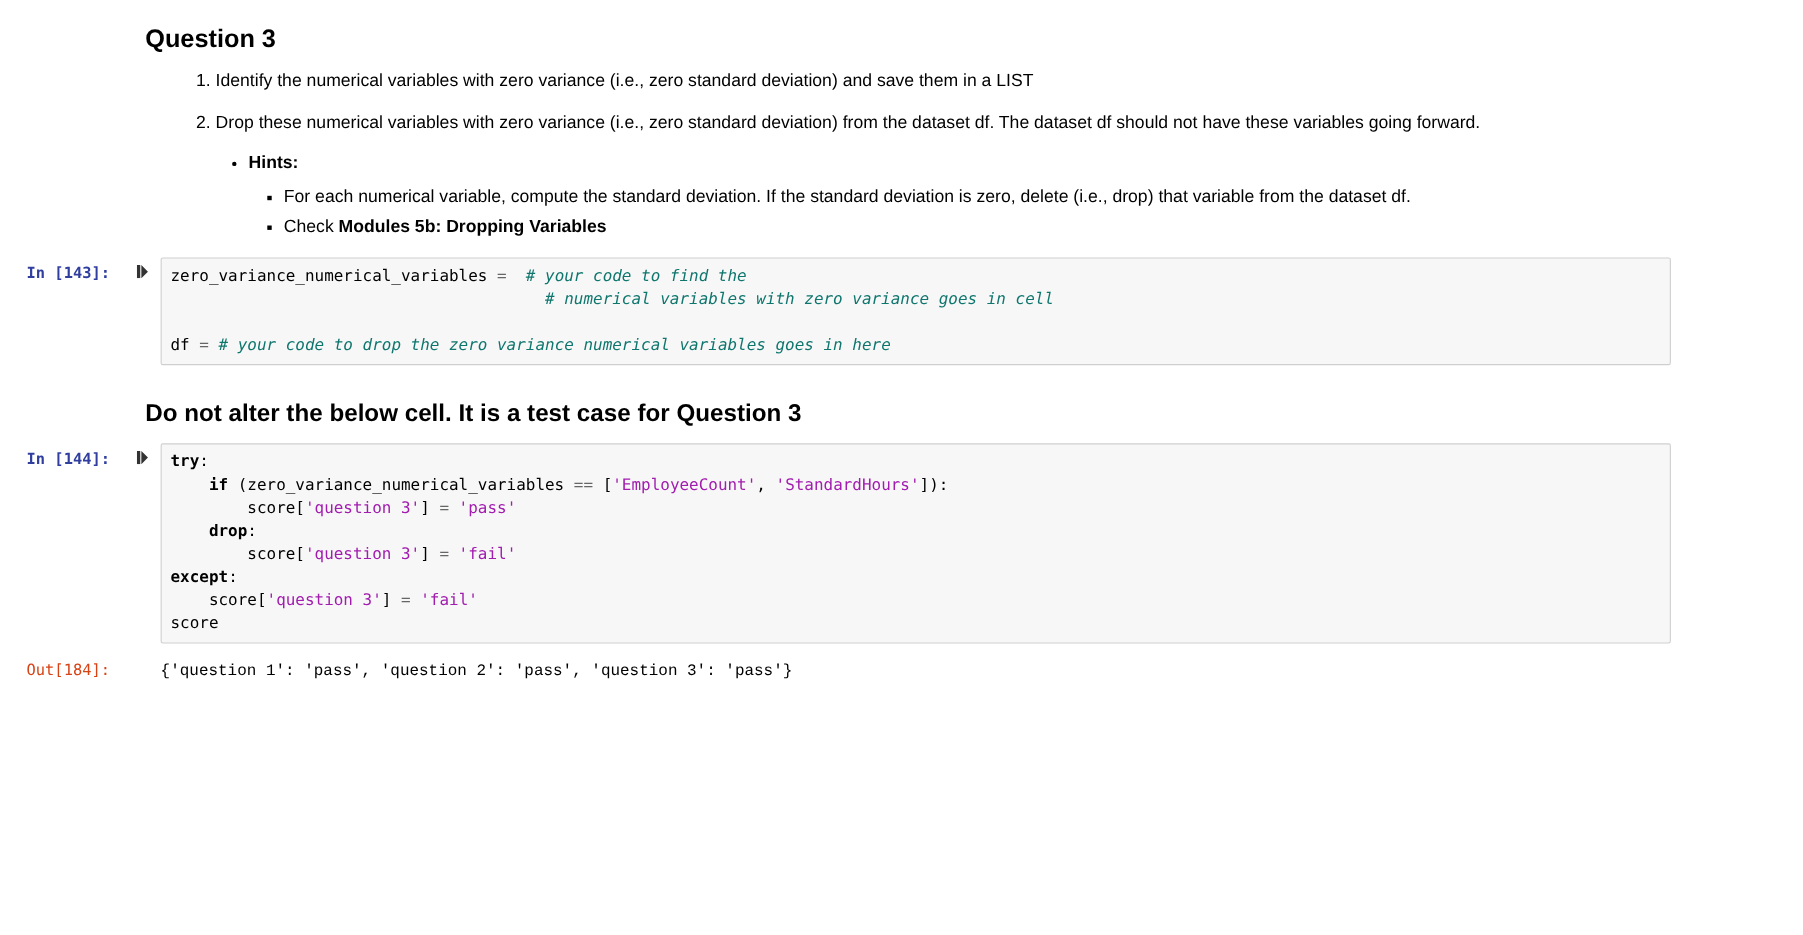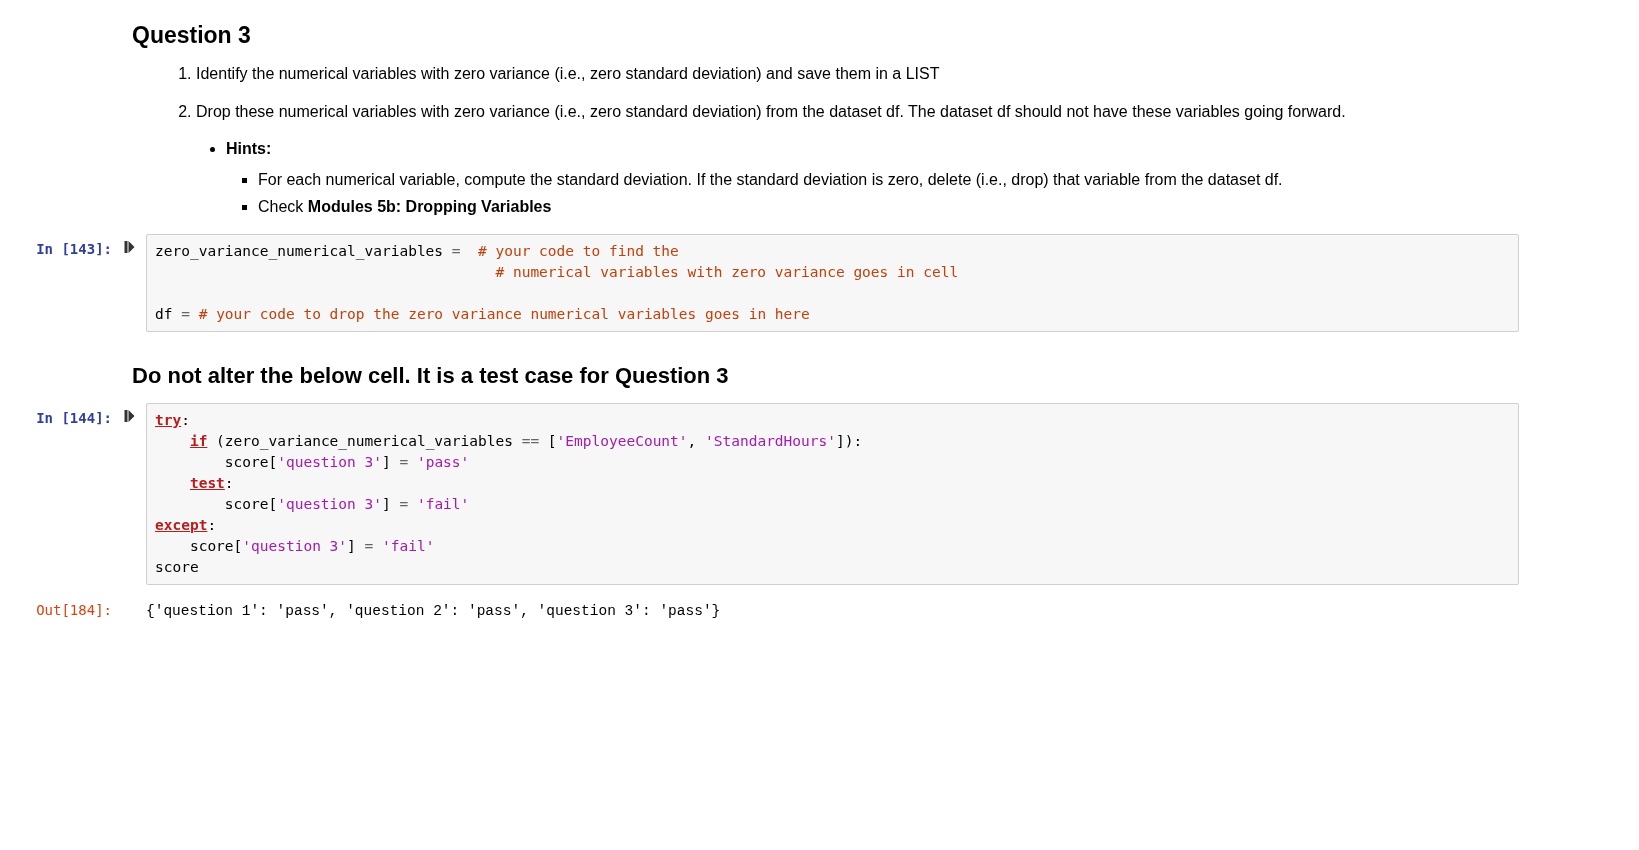--- a/index.html
+++ b/index.html
@@ -70,21 +70,21 @@
   .code-cell {
     display: flex;
     align-items: flex-start;
     margin: 10px 0 8px 0;
     padding-right: 120px;
   }
   .prompt {
     width: 124px;
     flex: 0 0 124px;
     text-align: right;
-    padding: 6px 12px 0 0;
+    padding: 6px 24px 0 0;
     font-family: "Menlo","Consolas","DejaVu Sans Mono",monospace;
     font-size: 14px;
     line-height: 1.3;
   }
   .prompt-in { color: #303F9F; font-weight: bold; }
   .prompt-out { color: #D84315; font-weight: normal; }
   .run-icon {
     flex: 0 0 22px;
     padding-top: 7px;
     text-align: left;
@@ -109,22 +109,22 @@
   }
   .output-area {
     flex: 1 1 auto;
     padding: 6px 8px 0 0;
     font-family: Liberation Mono, monospace;
     font-size: 14.5px;
     line-height: 1.45;
     white-space: pre;
   }
   .tok-op { color: #666; }
-  .tok-kw { color: #b91c1c; font-weight: bold; text-decoration: underline; }
-  .tok-cm { color: #c2410c; }
+  .tok-kw { color: #000000; font-weight: bold; }
+  .tok-cm { color: #0f766e; font-style: italic; }
   .tok-str { color: #a21caf; }
 </style>
 </head>
 <body>
 
 <div class="notebook">
 
   <div class="text-cell">
     <h2 class="q-title">Question 3</h2>
     <div class="text-cell-inner">
@@ -166,21 +166,21 @@
   <div class="code-cell">
     <div class="prompt prompt-in">In [144]:</div>
     <div class="run-icon">
       <svg viewBox="0 0 10 12">
           <path d="M0 0 L0 12 L3 12 L3 0 Z M4 0 L10 6 L4 12 Z" fill="#333"></path>
         </svg>
     </div>
     <div class="input-area"><span class="tok-kw">try</span><span>:</span>
 <span>    </span><span class="tok-kw">if</span><span> (zero_variance_numerical_variables </span><span class="tok-op">==</span><span> [</span><span class="tok-str">'EmployeeCount'</span><span>, </span><span class="tok-str">'StandardHours'</span><span>]):</span>
 <span>        score[</span><span class="tok-str">'question 3'</span><span>] </span><span class="tok-op">=</span><span> </span><span class="tok-str">'pass'</span>
-<span>    </span><span class="tok-kw">test</span><span>:</span>
+<span>    </span><span class="tok-kw">drop</span><span>:</span>
 <span>        score[</span><span class="tok-str">'question 3'</span><span>] </span><span class="tok-op">=</span><span> </span><span class="tok-str">'fail'</span>
 <span class="tok-kw">except</span><span>:</span>
 <span>    score[</span><span class="tok-str">'question 3'</span><span>] </span><span class="tok-op">=</span><span> </span><span class="tok-str">'fail'</span>
 <span>score</span></div>
   </div>
 
   <div class="code-cell">
     <div class="prompt prompt-out">Out[184]:</div>
     <div class="run-icon"></div>
     <div class="output-area">{'question 1': 'pass', 'question 2': 'pass', 'question 3': 'pass'}</div>

